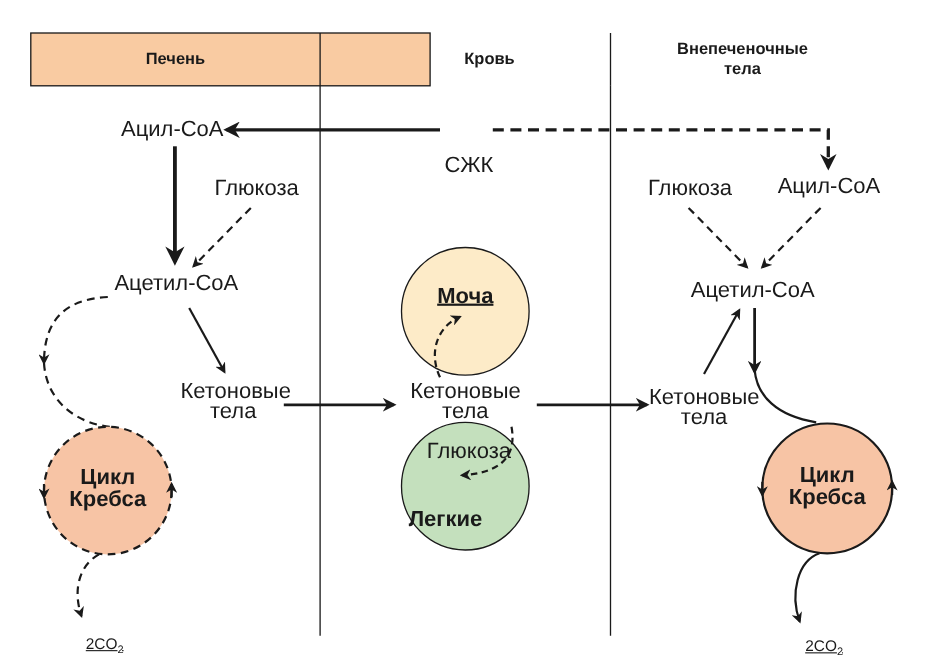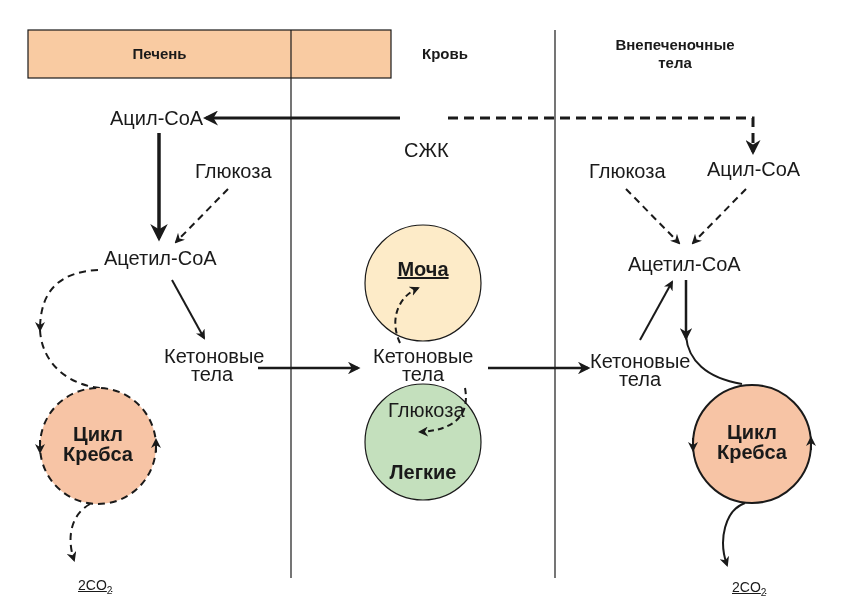--- a/index.html
+++ b/index.html
@@ -84,21 +84,21 @@
 <div class="lbl" style="left:104px;top:249px;">Ацетил-СоА</div>
 <div class="lbl" style="left:164px;top:347px;width:96px;white-space:normal;">Кетоновые тела</div>
 <div class="lbl bold" style="left:58px;top:425px;width:80px;">Цикл</div>
 <div class="lbl bold" style="left:58px;top:445px;width:80px;">Кребса</div>
 <div class="lbl co2" style="left:78px;top:576px;"><span>2CO</span><sub>2</sub></div>
 
 <div class="lbl" style="left:404px;top:109px;margin-top:32px;">СЖК</div>
 <div class="lbl bold" style="left:383px;top:260px;width:80px;text-decoration:underline;">Моча</div>
 <div class="lbl" style="left:373px;top:347px;width:100px;white-space:normal;background:transparent;">Кетоновые тела</div>
 <div class="lbl" style="left:388px;top:401px;">Глюкоза</div>
-<div class="lbl bold" style="left:383px;top:463px;width:80px;">Легкие</div>
+<div class="lbl bold" style="left:365px;top:463px;width:80px;">Легкие</div>
 
 <div class="lbl" style="left:589px;top:162px;">Глюкоза</div>
 <div class="lbl" style="left:707px;top:160px;">Ацил-СоА</div>
 <div class="lbl" style="left:628px;top:255px;">Ацетил-СоА</div>
 <div class="lbl" style="left:590px;top:352px;width:100px;white-space:normal;">Кетоновые тела</div>
 <div class="lbl bold" style="left:712px;top:423px;width:80px;">Цикл</div>
 <div class="lbl bold" style="left:712px;top:443px;width:80px;">Кребса</div>
 <div class="lbl co2" style="left:732px;top:578px;"><span>2CO</span><sub>2</sub></div>
 
 </body></html>

